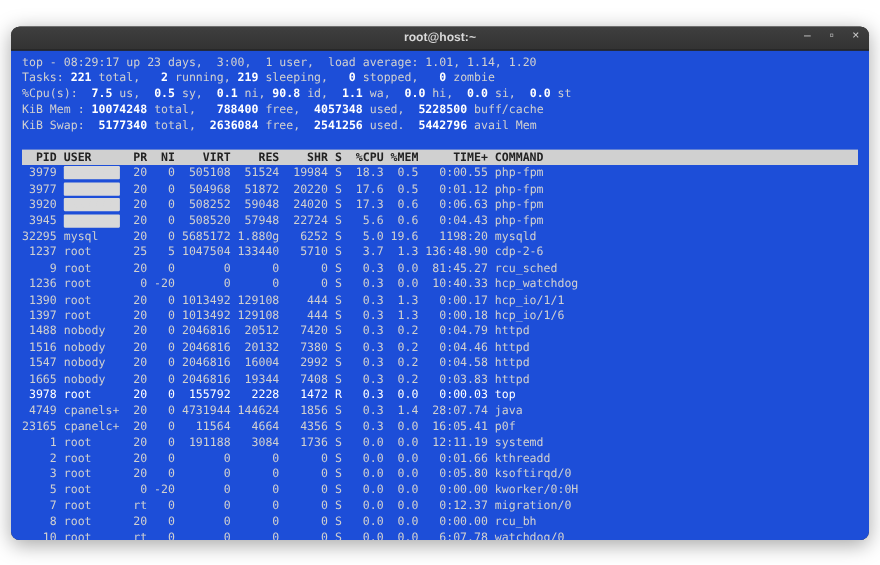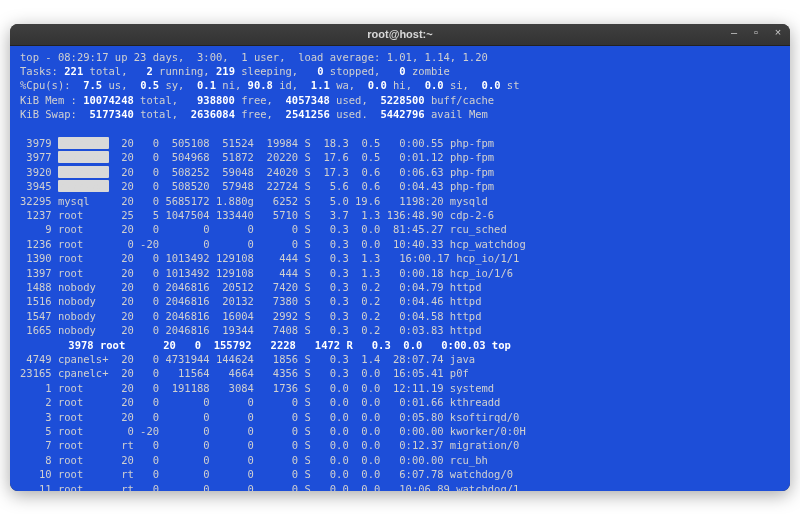--- a/index.html
+++ b/index.html
@@ -58,21 +58,21 @@
     white-space: pre;
     overflow: hidden;
   }
   .b { font-weight: bold; color: #ffffff; }
   .hdr {
     background: #d0d0d0;
     color: #222;
     font-weight: bold;
     display: block;
   }
-  .row-hl { font-weight: bold; color: #ffffff; margin-left: 42px; }
+  .row-hl { font-weight: normal; color: #ffffff; }
   .redact {
     background: #d9d9d9;
     color: #d9d9d9;
     border-radius: 1px;
   }
 </style>
 </head>
 <body>
 
 <div class="window">
@@ -80,32 +80,32 @@
     <span class="title">root@host:~</span>
     <div class="win-controls">
       <span class="win-btn">–</span>
       <span class="win-btn">▫</span>
       <span class="win-btn">×</span>
     </div>
   </div>
   <div class="term" id="term">top - 08:29:17 up 23 days,  3:00,  1 user,  load average: 1.01, 1.14, 1.20
 Tasks: <span class="b">221</span> total,   <span class="b">2</span> running, <span class="b">219</span> sleeping,   <span class="b">0</span> stopped,   <span class="b">0</span> zombie
 %Cpu(s):  <span class="b">7.5</span> us,  <span class="b">0.5</span> sy,  <span class="b">0.1</span> ni, <span class="b">90.8</span> id,  <span class="b">1.1</span> wa,  <span class="b">0.0</span> hi,  <span class="b">0.0</span> si,  <span class="b">0.0</span> st
-KiB Mem : <span class="b">10074248</span> total,   <span class="b">938800</span> free,  <span class="b">4057348</span> used,  <span class="b">5228500</span> buff/cache
+KiB Mem : <span class="b">10074248</span> total,   <span class="b">788400</span> free,  <span class="b">4057348</span> used,  <span class="b">5228500</span> buff/cache
 KiB Swap:  <span class="b">5177340</span> total,  <span class="b">2636084</span> free,  <span class="b">2541256</span> used.  <span class="b">5442796</span> avail Mem
 
-<span> 3979 <span class="redact">xxxxxxx </span>  20   0  505108  51524  19984 S  18.3  0.5   0:00.55 php-fpm</span>
+<span class="hdr">  PID USER      PR  NI    VIRT    RES    SHR S  %CPU %MEM     TIME+ COMMAND               </span><span> 3979 <span class="redact">xxxxxxx </span>  20   0  505108  51524  19984 S  18.3  0.5   0:00.55 php-fpm</span>
 <span> 3977 <span class="redact">xxxxxxx </span>  20   0  504968  51872  20220 S  17.6  0.5   0:01.12 php-fpm</span>
 <span> 3920 <span class="redact">xxxxxxx </span>  20   0  508252  59048  24020 S  17.3  0.6   0:06.63 php-fpm</span>
 <span> 3945 <span class="redact">xxxxxxx </span>  20   0  508520  57948  22724 S   5.6  0.6   0:04.43 php-fpm</span>
 <span>32295 mysql     20   0 5685172 1.880g   6252 S   5.0 19.6   1198:20 mysqld</span>
 <span> 1237 root      25   5 1047504 133440   5710 S   3.7  1.3 136:48.90 cdp-2-6</span>
 <span>    9 root      20   0       0      0      0 S   0.3  0.0  81:45.27 rcu_sched</span>
 <span> 1236 root       0 -20       0      0      0 S   0.3  0.0  10:40.33 hcp_watchdog</span>
-<span> 1390 root      20   0 1013492 129108    444 S   0.3  1.3   16:00.17 hcp_io/1/1</span>
+<span> 1390 root      20   0 1013492 129108    444 S   0.3  1.3   0:00.17 hcp_io/1/1</span>
 <span> 1397 root      20   0 1013492 129108    444 S   0.3  1.3   0:00.18 hcp_io/1/6</span>
 <span> 1488 nobody    20   0 2046816  20512   7420 S   0.3  0.2   0:04.79 httpd</span>
 <span> 1516 nobody    20   0 2046816  20132   7380 S   0.3  0.2   0:04.46 httpd</span>
 <span> 1547 nobody    20   0 2046816  16004   2992 S   0.3  0.2   0:04.58 httpd</span>
 <span> 1665 nobody    20   0 2046816  19344   7408 S   0.3  0.2   0:03.83 httpd</span>
 <span class="row-hl"> 3978 root      20   0  155792   2228   1472 R   0.3  0.0   0:00.03 top</span>
 <span> 4749 cpanels+  20   0 4731944 144624   1856 S   0.3  1.4  28:07.74 java</span>
 <span>23165 cpanelc+  20   0   11564   4664   4356 S   0.3  0.0  16:05.41 p0f</span>
 <span>    1 root      20   0  191188   3084   1736 S   0.0  0.0  12:11.19 systemd</span>
 <span>    2 root      20   0       0      0      0 S   0.0  0.0   0:01.66 kthreadd</span>

